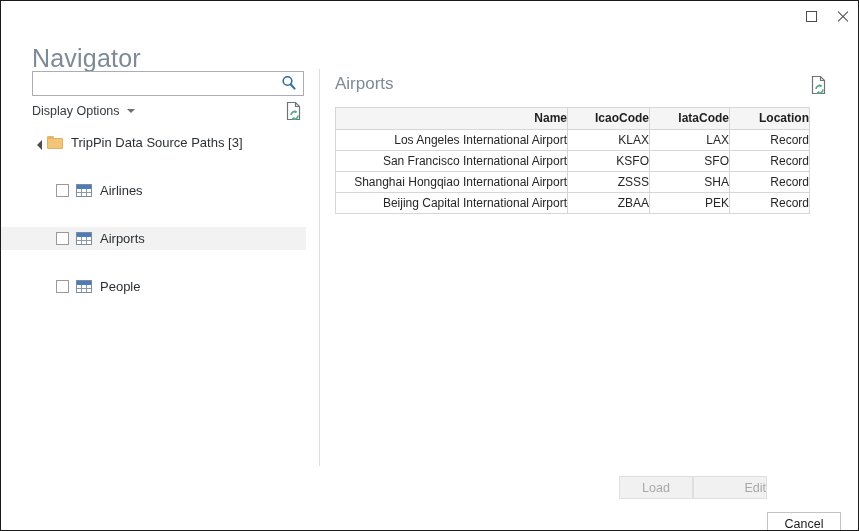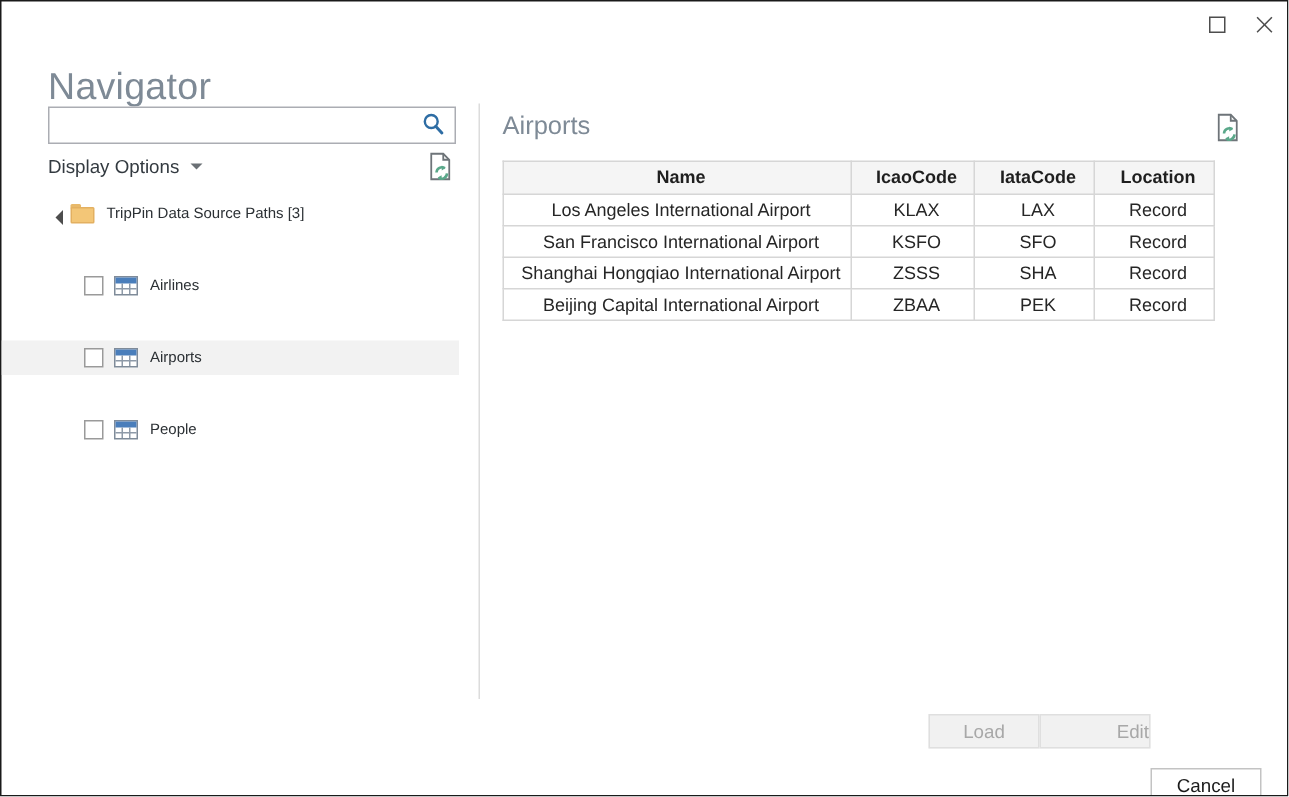--- a/index.html
+++ b/index.html
@@ -217,21 +217,21 @@
     background: #4a7ebb;
   }
   .table-icon .gl {
     position: absolute;
     background: #8e9aa8;
   }
   .table-icon .v1 { left: 4px;  top: 4px; width: 1px; height: 7px; }
   .table-icon .v2 { left: 9px;  top: 4px; width: 1px; height: 7px; }
   .table-icon .h1 { left: 0;  top: 7px; width: 14px; height: 1px; }
   .tree-label {
-    font-size: 10px;
+    font-size: 13px;
     color: #2b3034;
     white-space: nowrap;
   }
 
   
   #divider {
     position: absolute;
     left: 318px;
     top: 68px;
     width: 1px;
@@ -269,21 +269,21 @@
     top: 46px;
     border-collapse: collapse;
     table-layout: fixed;
     width: 474px;
     font-size: 12px;
   }
   #preview-table th, #preview-table td {
     border: 1px solid #d6d6d6;
     height: 20px;
     padding: 0 0 0 5px;
-    text-align: center;
+    text-align: right;
     font-weight: normal;
     color: #262626;
     white-space: nowrap;
     overflow: hidden;
     line-height: 20px;
   }
   #preview-table th {
     background: #f5f5f5;
     font-weight: bold;
     color: #1f1f1f;

